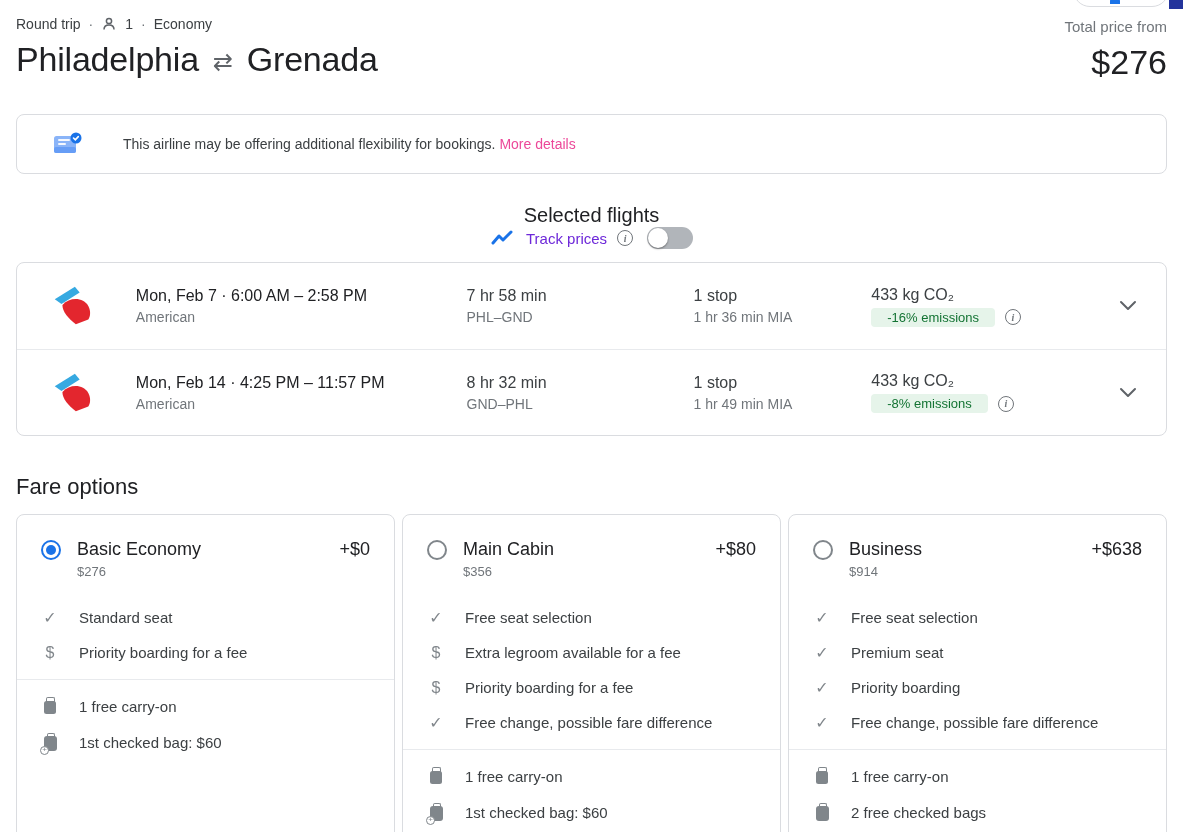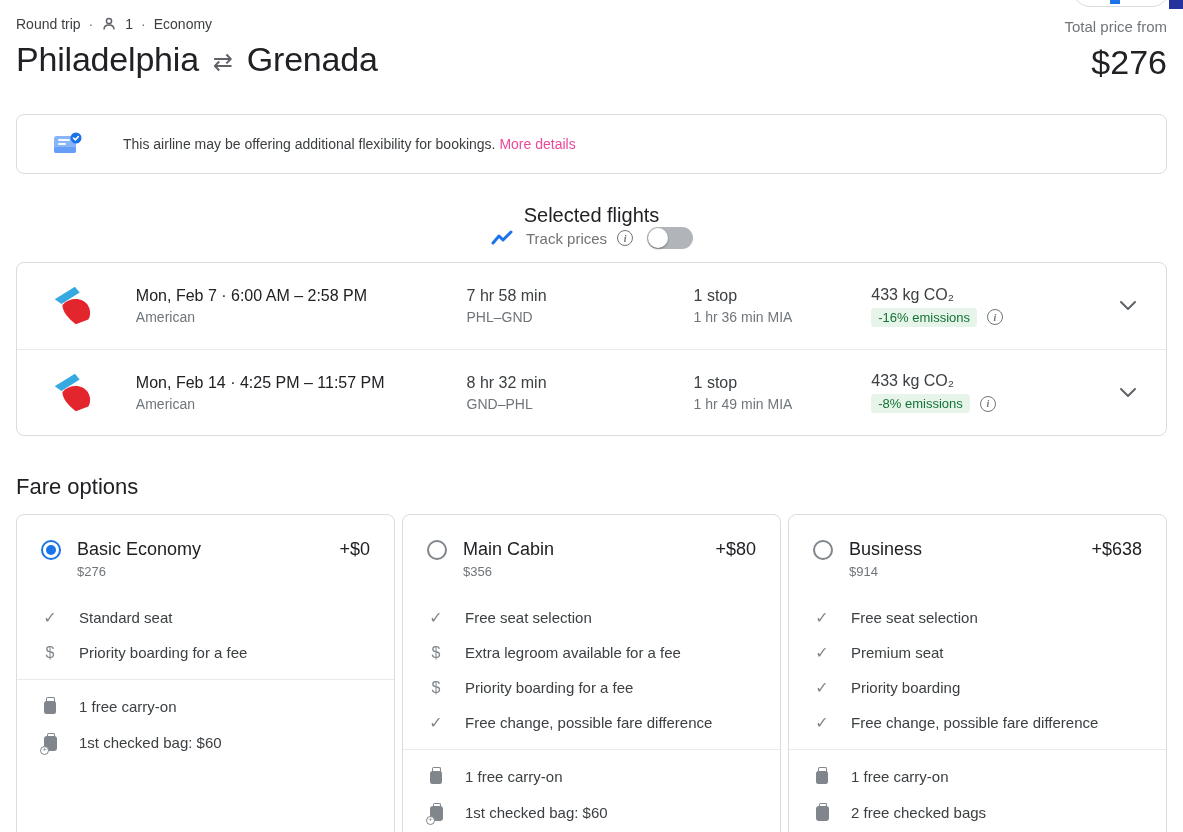--- a/index.html
+++ b/index.html
@@ -41,21 +41,21 @@
   }
   .banner-text { font-size:14px; color:#3c4043; }
   .banner-link { color:#ec4899; text-decoration:none; cursor:pointer; }
 
   
   .section-head { margin-top:30px; display:flex; justify-content:space-between; align-items:center;flex-direction:column; }
   .section-title { font-size:20px; font-weight:400; color:#202124; }
   .fare-title { margin-top:38px; font-size:22px; font-weight:400; color:#202124; }
 
   .track-cluster { display:flex; align-items:center; gap:10px; }
-  .track-label { color:#737373; font-size:15px; font-weight:500; }
+  .track-label { color:#6d28d9; font-size:15px; font-weight:500; }
   .info-icon {
     width:16px; height:16px; border:1.2px solid #70757a; border-radius:50%;
     color:#70757a; font-size:10px; display:inline-flex; align-items:center; justify-content:center;
     font-family:"Liberation Serif", serif; font-style:italic; font-weight:bold;
   }
   .toggle { width:46px; height:22px; border-radius:12px; background:#b1b5ba; position:relative; cursor:pointer; margin-left:4px; }
   .toggle .knob {
     position:absolute; left:1px; top:1px; width:20px; height:20px; border-radius:50%;
     background:#fff; box-shadow:0 1px 2px rgba(0,0,0,.4);
   }
@@ -67,21 +67,21 @@
   .logo-wrap { width:88px; }
   .col-info { width:335px; }
   .col-dur { width:230px; }
   .col-stops { width:180px; }
   .col-co2 { width:250px; }
   .l1 { font-size:16px; color:#202124; font-weight:500; }
   .l2 { font-size:14px; color:#70757a; margin-top:4px; }
   .l1n { font-size:16px; color:#3c4043; }
   .co2-line2 { display:flex; align-items:center; gap:10px; margin-top:4px; }
   .emission-badge {
-    background:#e6f4ea; color:#137333; font-size:13px; padding:2px 7px; border-radius:4px;
+    background:#e6f4ea; color:#137333; font-size:13px; padding:2px 16px; border-radius:4px;
   }
   .chevron { margin-left:auto; display:flex; cursor:pointer; }
 
   
   .cards { margin-top:14px; display:grid; grid-template-columns:repeat(3,1fr); gap:7px; }
   .card { border:1px solid #dadce0; border-radius:8px; padding:24px 24px 18px; cursor:pointer; }
   .card-head { display:flex; gap:16px; }
   .radio { width:20px; height:20px; border-radius:50%; border:2px solid #80868b; background:#fff; flex:none; margin-top:1px; position:relative; }
   .radio.selected { border-color:#1a73e8; }
   .radio.selected::after { content:""; position:absolute; inset:3px; border-radius:50%; background:#1a73e8; }

